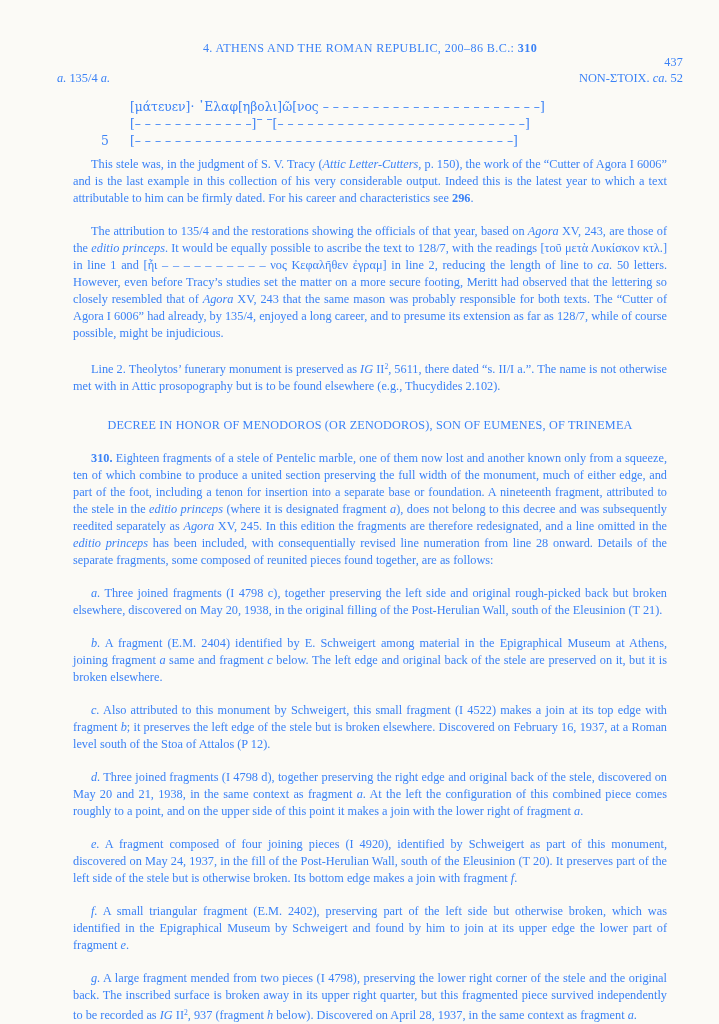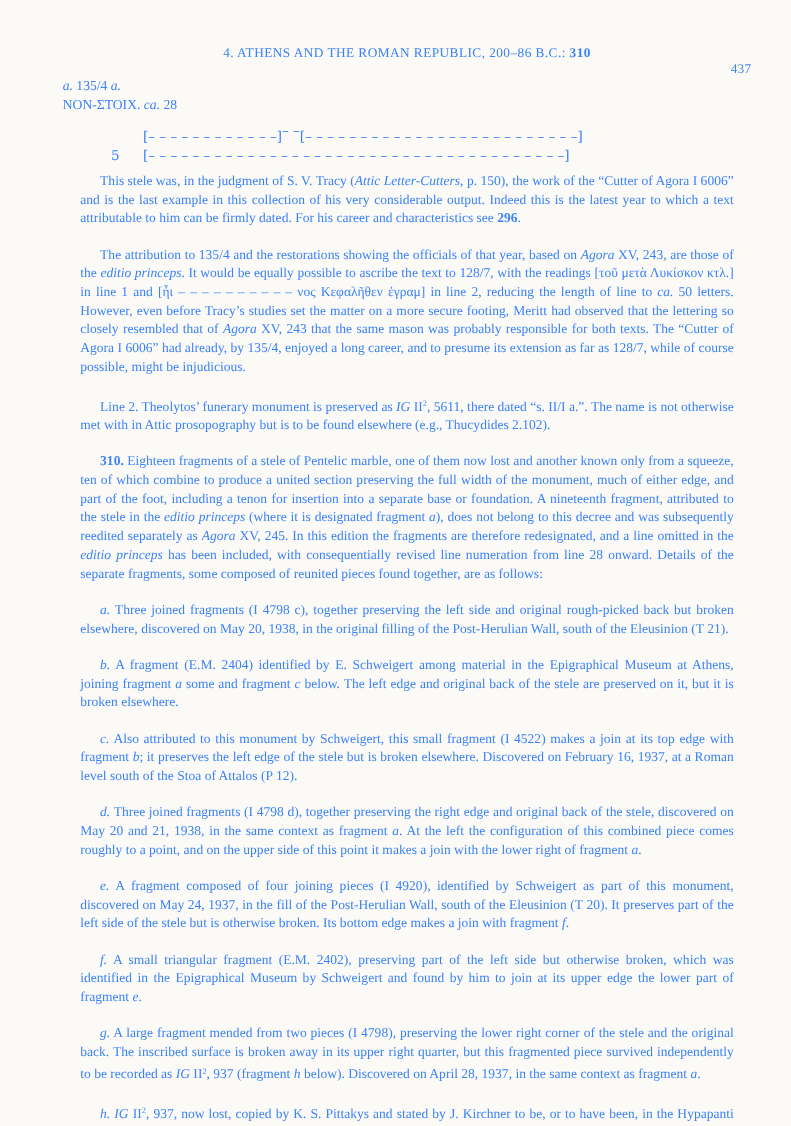--- a/index.html
+++ b/index.html
@@ -16,65 +16,70 @@
     padding:40px 36px 0 57px;
     overflow:hidden;
   }
   .s-i{font-style:italic;}
   .s-b{font-weight:bold;}
   .s-sup{font-size:0.62em;vertical-align:0.55em;}
   .s-sup.s-i{font-style:italic;}
   .s-ov{position:relative;top:-0.42em;}
   .running-header{position:relative;text-align:center;font-size:12.1px;letter-spacing:0.4px;white-space:nowrap;}
   .rh-pagenum{position:absolute;right:0;top:14px;letter-spacing:0.2px;}
-  .subheader{display:flex;justify-content:space-between;margin-top:13px;font-size:12.4px;flex-direction:column;}
+  .subheader{display:flex;justify-content:space-between;margin-top:13px;font-size:12.4px;}
   .inscription{margin-top:12px;font-family:"DejaVu Serif","Liberation Serif",serif;font-size:12.3px;line-height:17px;}
   .ins-line{display:flex;white-space:nowrap;}
   .ins-num{display:inline-block;width:73px;box-sizing:border-box;padding-left:44px;flex:none;}
   .body-para{margin:16px;text-indent:18px;text-align:justify;}
   .first-para{margin-top:6px;}
   .section-heading{margin-top:22px;margin-bottom:8px;text-align:center;font-size:12.2px;letter-spacing:0.2px;white-space:nowrap;}
 </style>
 </head>
 <body>
 
 <div class="page">
 
   <div class="running-header">
     <span><span>4. ATHENS AND THE ROMAN REPUBLIC, 200–86 B.C.: </span><span class="s-b">310</span></span>
     <span class="rh-pagenum">437</span>
   </div>
 
   <div class="subheader">
     <span><span class="s-i">a.</span><span> 135/4 </span><span class="s-i">a.</span></span>
-    <span><span>NON-ΣΤΟΙΧ. </span><span class="s-i">ca.</span><span> 28</span></span>
+    <span><span>NON-ΣΤΟΙΧ. </span><span class="s-i">ca.</span><span> 52</span></span>
   </div>
 
   <div class="inscription">
     <div class="ins-line">
       <span class="ins-num"></span>
+    </div>
+    <div class="ins-line">
+      <span class="ins-num"></span>
+      <span class="ins-text"><span>[μάτευεν]· ᾿Ελαφ[ηβολι]ῶ[νος – – – – – – – – – – – – – – – – – – – – – –]</span></span>
     </div>
     <div class="ins-line">
       <span class="ins-num"></span>
       <span class="ins-text"><span>[– – – – – – – – – – – –]</span><span class="s-ov">– –</span><span>[– – – – – – – – – – – – – – – – – – – – – – – – –]</span></span>
     </div>
     <div class="ins-line">
       <span class="ins-num">5</span>
       <span class="ins-text"><span>[– – – – – – – – – – – – – – – – – – – – – – – – – – – – – – – – – – – – – –]</span></span>
     </div>
   </div>
 
   <p class="body-para first-para"><span>This stele was, in the judgment of S. V. Tracy (</span><span class="s-i">Attic Letter-Cutters</span><span>, p. 150), the work of the “Cutter of Agora I 6006” and is the last example in this collection of his very considerable output. Indeed this is the latest year to which a text attributable to him can be firmly dated. For his career and characteristics see </span><span class="s-b">296</span><span>.</span></p>
   <p class="body-para"><span>The attribution to 135/4 and the restorations showing the officials of that year, based on </span><span class="s-i">Agora</span><span> XV, 243, are those of the </span><span class="s-i">editio princeps</span><span>. It would be equally possible to ascribe the text to 128/7, with the readings [τοῦ μετὰ Λυκίσκον κτλ.] in line 1 and [ἧι – – – – – – – – – – νος Κεφαλῆθεν ἐγραμ] in line 2, reducing the length of line to </span><span class="s-i">ca.</span><span> 50 letters. However, even before Tracy’s studies set the matter on a more secure footing, Meritt had observed that the lettering so closely resembled that of </span><span class="s-i">Agora</span><span> XV, 243 that the same mason was probably responsible for both texts. The “Cutter of Agora I 6006” had already, by 135/4, enjoyed a long career, and to presume its extension as far as 128/7, while of course possible, might be injudicious.</span></p>
   <p class="body-para"><span>Line 2. Theolytos’ funerary monument is preserved as </span><span class="s-i">IG</span><span> II</span><span class="s-sup">2</span><span>, 5611, there dated “s. II/I a.”. The name is not otherwise met with in Attic prosopography but is to be found elsewhere (e.g., Thucydides 2.102).</span></p>
 
+  <div class="section-heading">DECREE IN HONOR OF MENODOROS (OR ZENODOROS), SON OF EUMENES, OF TRINEMEA</div>
 
   <p class="body-para"><span class="s-b">310.</span><span> Eighteen fragments of a stele of Pentelic marble, one of them now lost and another known only from a squeeze, ten of which combine to produce a united section preserving the full width of the monument, much of either edge, and part of the foot, including a tenon for insertion into a separate base or foundation. A nineteenth fragment, attributed to the stele in the </span><span class="s-i">editio princeps</span><span> (where it is designated fragment </span><span class="s-i">a</span><span>), does not belong to this decree and was subsequently reedited separately as </span><span class="s-i">Agora</span><span> XV, 245. In this edition the fragments are therefore redesignated, and a line omitted in the </span><span class="s-i">editio princeps</span><span> has been included, with consequentially revised line numeration from line 28 onward. Details of the separate fragments, some composed of reunited pieces found together, are as follows:</span></p>
   <p class="body-para"><span class="s-i">a.</span><span> Three joined fragments (I 4798 c), together preserving the left side and original rough-picked back but broken elsewhere, discovered on May 20, 1938, in the original filling of the Post-Herulian Wall, south of the Eleusinion (T 21).</span></p>
-  <p class="body-para"><span class="s-i">b.</span><span> A fragment (E.M. 2404) identified by E. Schweigert among material in the Epigraphical Museum at Athens, joining fragment </span><span class="s-i">a</span><span> some and fragment </span><span class="s-i">c</span><span> below. The left edge and original back of the stele are preserved on it, but it is broken elsewhere.</span></p>
+  <p class="body-para"><span class="s-i">b.</span><span> A fragment (E.M. 2404) identified by E. Schweigert among material in the Epigraphical Museum at Athens, joining fragment </span><span class="s-i">a</span><span> same and fragment </span><span class="s-i">c</span><span> below. The left edge and original back of the stele are preserved on it, but it is broken elsewhere.</span></p>
   <p class="body-para"><span class="s-i">c.</span><span> Also attributed to this monument by Schweigert, this small fragment (I 4522) makes a join at its top edge with fragment </span><span class="s-i">b</span><span>; it preserves the left edge of the stele but is broken elsewhere. Discovered on February 16, 1937, at a Roman level south of the Stoa of Attalos (P 12).</span></p>
   <p class="body-para"><span class="s-i">d.</span><span> Three joined fragments (I 4798 d), together preserving the right edge and original back of the stele, discovered on May 20 and 21, 1938, in the same context as fragment </span><span class="s-i">a</span><span>. At the left the configuration of this combined piece comes roughly to a point, and on the upper side of this point it makes a join with the lower right of fragment </span><span class="s-i">a</span><span>.</span></p>
   <p class="body-para"><span class="s-i">e.</span><span> A fragment composed of four joining pieces (I 4920), identified by Schweigert as part of this monument, discovered on May 24, 1937, in the fill of the Post-Herulian Wall, south of the Eleusinion (T 20). It preserves part of the left side of the stele but is otherwise broken. Its bottom edge makes a join with fragment </span><span class="s-i">f</span><span>.</span></p>
   <p class="body-para"><span class="s-i">f.</span><span> A small triangular fragment (E.M. 2402), preserving part of the left side but otherwise broken, which was identified in the Epigraphical Museum by Schweigert and found by him to join at its upper edge the lower part of fragment </span><span class="s-i">e</span><span>.</span></p>
   <p class="body-para"><span class="s-i">g.</span><span> A large fragment mended from two pieces (I 4798), preserving the lower right corner of the stele and the original back. The inscribed surface is broken away in its upper right quarter, but this fragmented piece survived independently to be recorded as </span><span class="s-i">IG</span><span> II</span><span class="s-sup">2</span><span>, 937 (fragment </span><span class="s-i">h</span><span> below). Discovered on April 28, 1937, in the same context as fragment </span><span class="s-i">a</span><span>.</span></p>
   <p class="body-para"><span class="s-i">h.</span><span> </span><span class="s-i">IG</span><span> II</span><span class="s-sup">2</span><span>, 937, now lost, copied by K. S. Pittakys and stated by J. Kirchner to be, or to have been, in the Hypapanti Church.</span></p>
 
 </div>
 
 </body></html>

